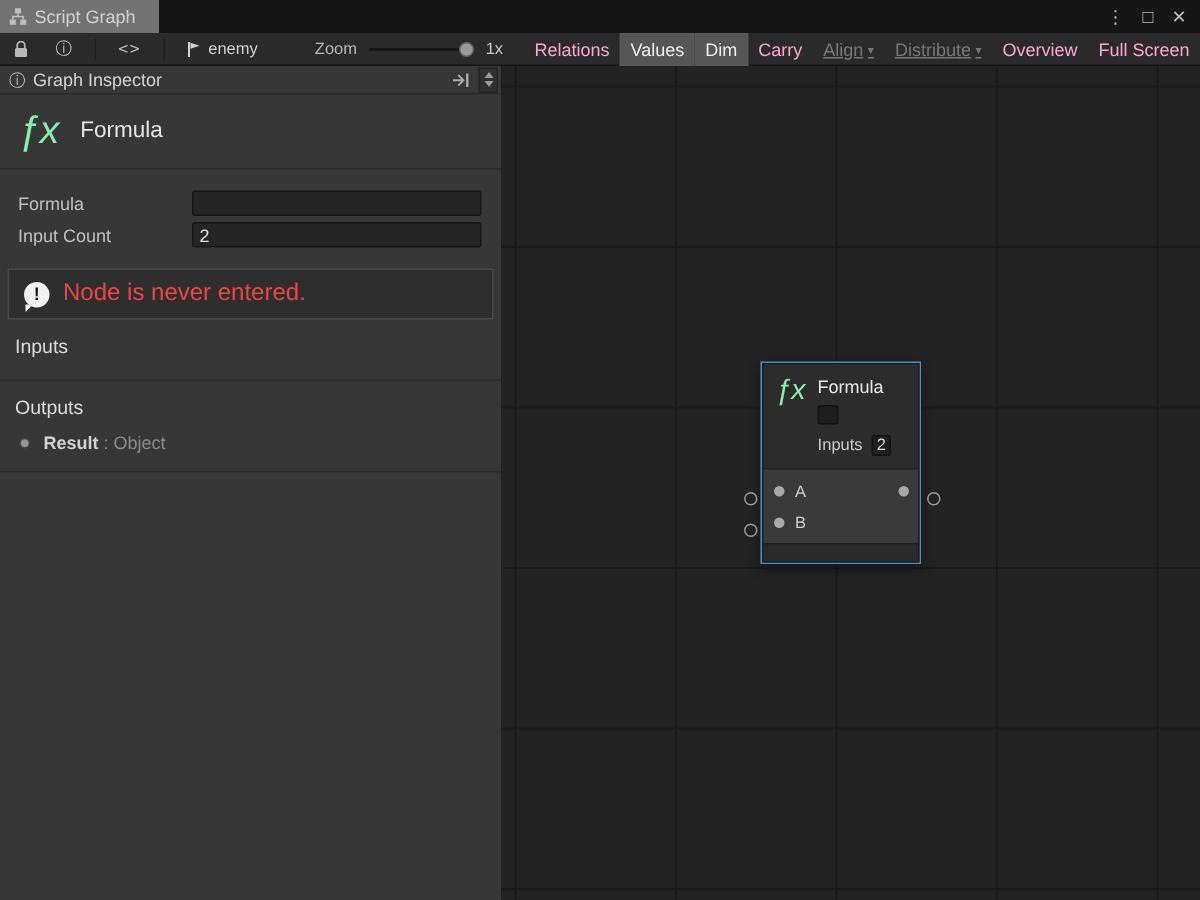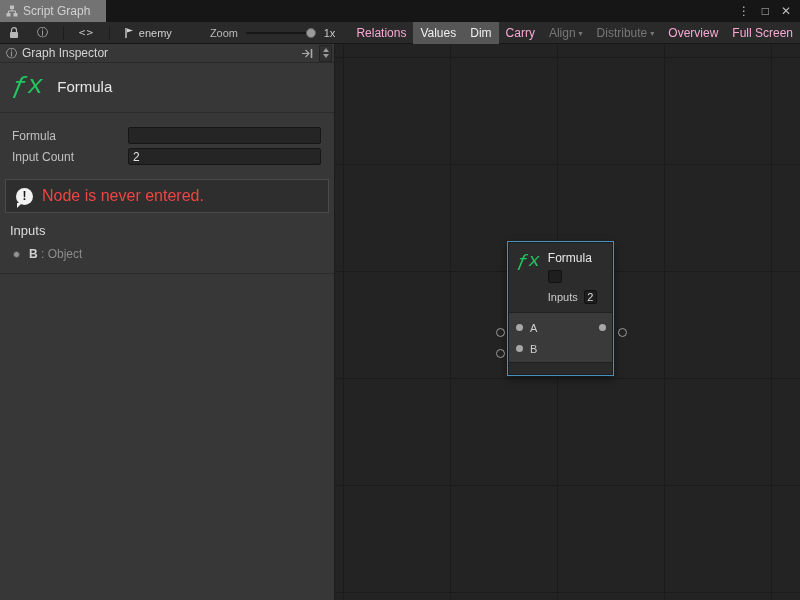--- a/index.html
+++ b/index.html
@@ -30,36 +30,36 @@
   .zoom-label { margin-left:30px; color:#b8b8b8; }
   .zoom-slider { position:relative; width:88px; height:2px; background:#171717;
     margin:0 8px; border-radius:1px; }
   .zoom-knob { position:absolute; right:0; top:-4px; width:10px; height:10px;
     background:#9a9a9a; border-radius:50%; border:1px solid #666; }
   .zoom-value { color:#c8c8c8; margin-right:14px; }
   .tb-buttons { display:flex; align-items:center; height:22px; }
   .tb-btn { background:transparent; border:0; color:#f9a8d4; height:22px;
     padding:0 7px; font:12px "Liberation Sans", sans-serif; cursor:default; white-space:nowrap; }
   .tb-btn.active { background:#565656; color:#efefef; }
-  .tb-btn.disabled { color:#777; }
+  .tb-btn.disabled { color:#777;text-decoration:underline; }
   .tb-btn .arrow { font-size:8px; margin-left:3px; vertical-align:1px; }
 
   
   .inspector { position:absolute; top:44px; left:0; width:335px; height:556px;
     background:#373737; border-right:1px solid #1d1d1d; }
   .insp-header { height:19px; display:flex; align-items:center; gap:5px;
     padding:0 2px 0 6px; border-bottom:1px solid #2a2a2a; color:#d4d4d4; }
   .insp-header .glyph { font-size:11px; color:#bdbdbd; }
   .insp-header .spacer { flex:1; }
   .stepper { width:13px; height:17px; background:#303030; border:1px solid #242424;
     display:flex; flex-direction:column; align-items:center; justify-content:center; gap:2px; }
   .tri-up { width:0; height:0; border-left:3px solid transparent; border-right:3px solid transparent; border-bottom:4px solid #9a9a9a; }
   .tri-dn { width:0; height:0; border-left:3px solid transparent; border-right:3px solid transparent; border-top:4px solid #9a9a9a; }
 
-  .fx-glyph { font-family:Liberation Mono, monospace; font-style:italic; color:#22c55e; }
+  .fx-glyph { font-family:Liberation Sans, sans-serif; font-style:italic; color:#86efac; }
   .insp-title { display:flex; align-items:center; gap:14px; padding:10px 10px 13px 12px;
     border-bottom:1px solid #2b2b2b; }
   .insp-title .fx-glyph { font-size:26px; line-height:26px; }
   .insp-title .title-text { font-size:15px; color:#e6e6e6; }
 
   .fields { padding:12px 0 2px 0; }
   .field-row { display:flex; align-items:center; height:21px; padding-left:12px; }
   .field-label { width:116px; color:#c0c0c0; font-size:12px; }
   .field-input { flex:1; margin-right:13px; height:17px; background:#252525;
     border:1px solid #161616; border-radius:2px; color:#e0e0e0;
@@ -207,26 +207,29 @@
     </div>
   </div>
 
   <div class="warning-box">
     <span class="warn-icon">!</span>
     <span class="warning-text">Node is never entered.</span>
   </div>
 
   <div class="section">
     <div class="section-header">Inputs</div>
+  </div>
+
+  <div class="section">
+    <div class="section-header">Outputs</div>
     <div class="port-list-row">
       <span class="insp-dot"></span>
-      <span><span class="port-name">B</span><span class="port-type"> : </span><span class="port-type">Object</span></span>
-    </div>
-  </div>
-
+      <span><span class="port-name">Result</span><span class="port-type"> : </span><span class="port-type">Object</span></span>
+    </div>
+  </div>
 </div>
 
 <div class="canvas">
 
   <div class="node">
     <div class="node-inner">
       <div class="node-head">
         <span class="fx-glyph">ƒx</span>
         <div class="node-head-right">
           <span class="node-title">Formula</span>

